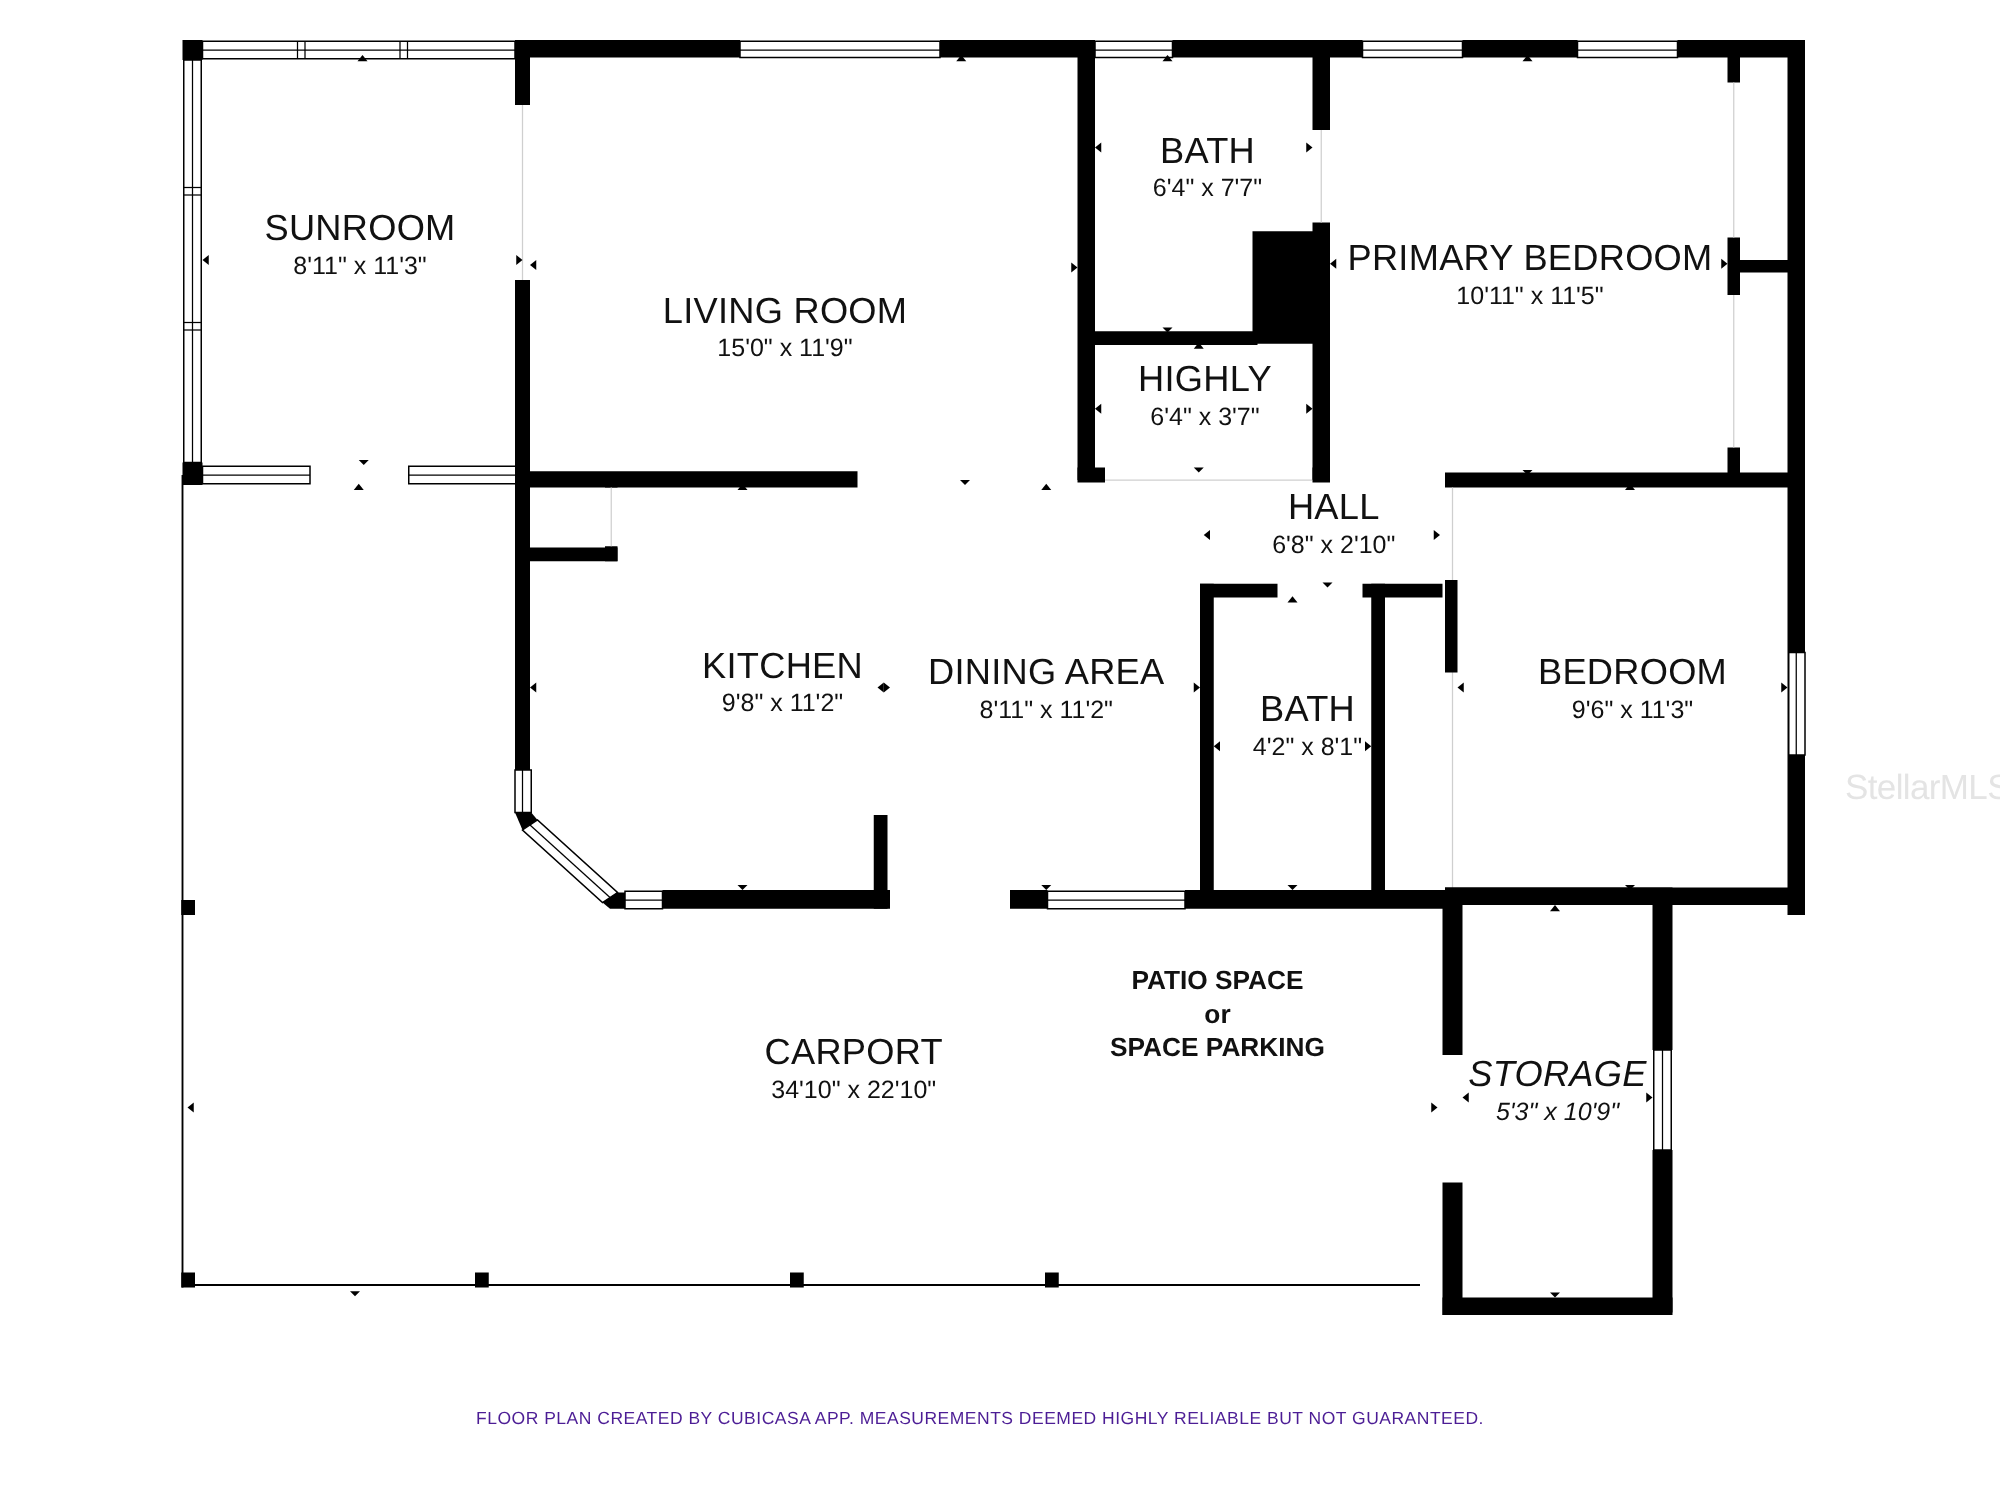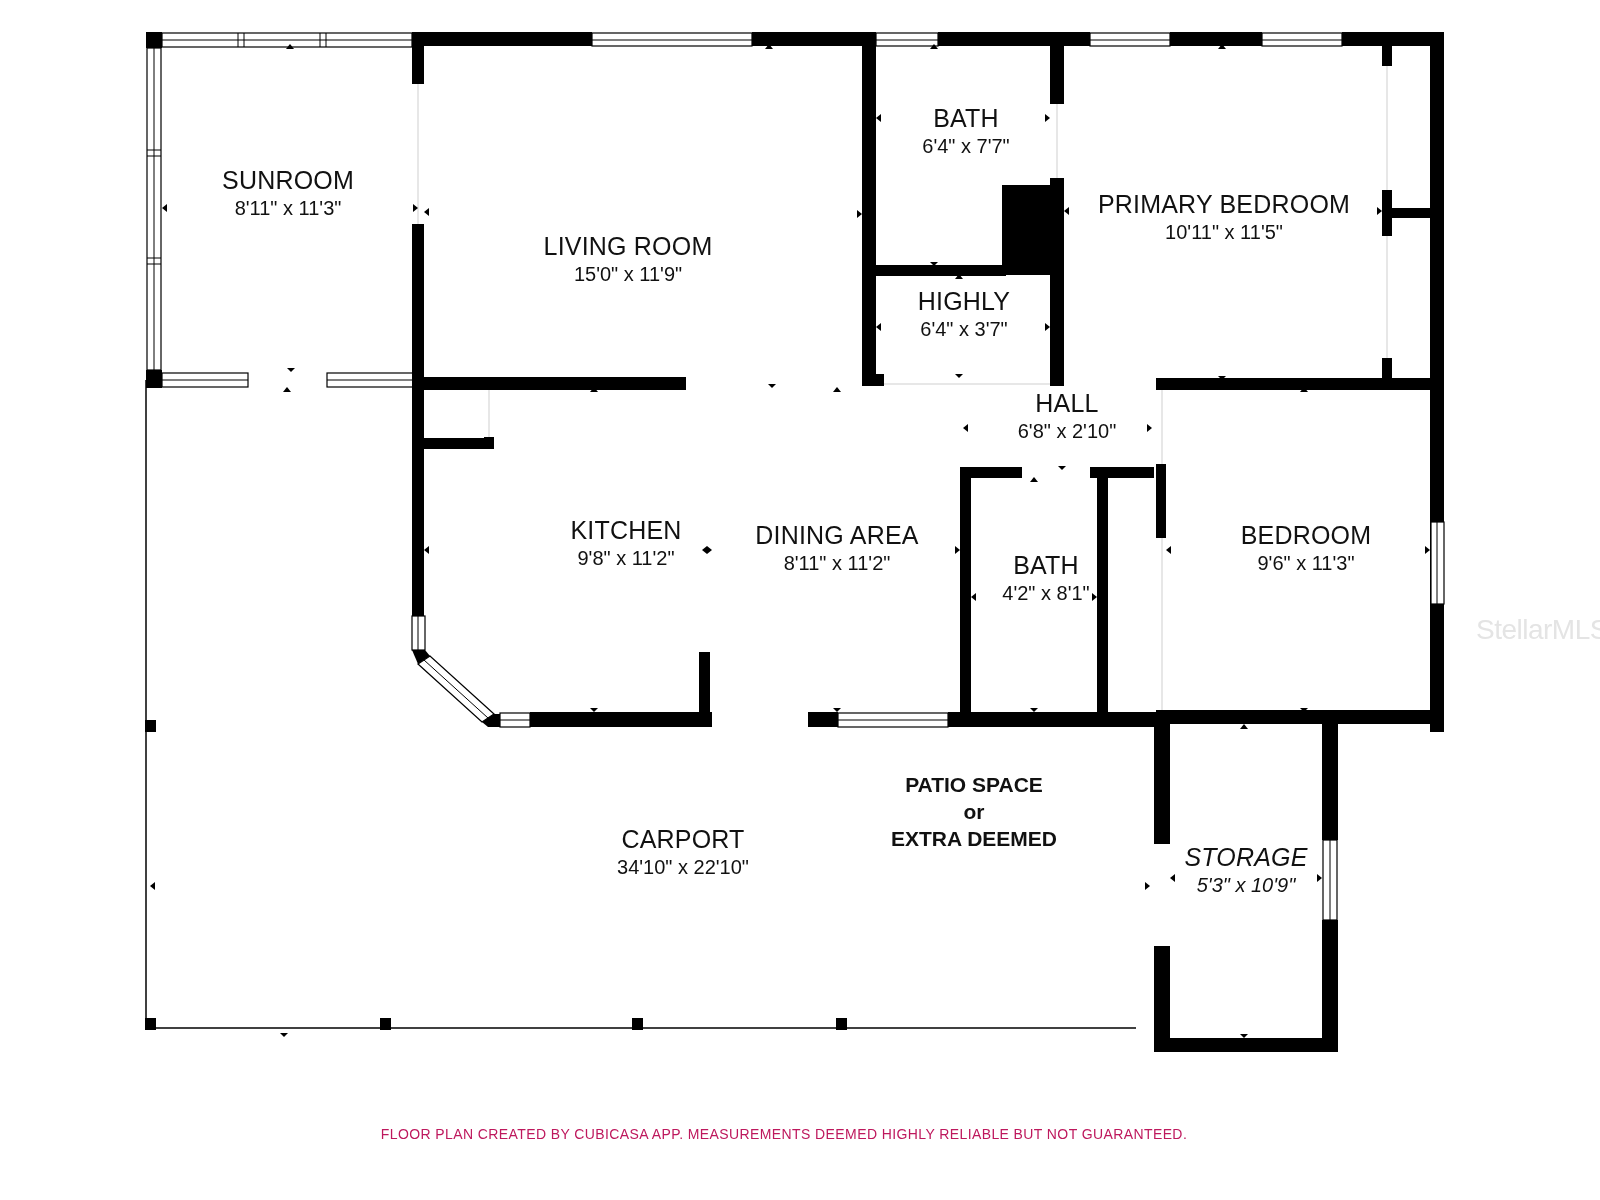--- a/index.html
+++ b/index.html
@@ -7,27 +7,27 @@
            font-family: "Liberation Sans", "DejaVu Sans", sans-serif; color: #111; }
     #plan { position: absolute; left: 0; top: 0; width: 1600px; height: 1200px; }
     .wall { fill: #000; }
     .win-frame { fill: #fff; stroke: #000; stroke-width: 1.2; }
     .win-line { stroke: #000; stroke-width: 1; }
     .thin { stroke: #000; stroke-width: 1.5; fill: none; }
     .opening { stroke: #cfcfcf; stroke-width: 1; fill: none; }
     .marker { fill: #000; }
     .room-label { position: absolute; text-align: center; transform: translateX(-50%);
                   white-space: nowrap; line-height: 1.25; }
-    .room-name { font-size: 25px; letter-spacing: 0.2px; display: block; }
+    .room-name { font-size: 29px; letter-spacing: 0.2px; display: block; }
     .room-dim { font-size: 20px; display: block; }
     .bold-label { position: absolute; text-align: center; transform: translateX(-50%);
                   font-weight: bold; font-size: 21px; line-height: 1.28; white-space: nowrap; }
     .bold-label span { display: block; }
     .footer { position: absolute; left: 0; width: 1568px; text-align: center; top: 1126px;
-              font-size: 14px; color: #be185d; letter-spacing: 0.4px; }
+              font-size: 14px; color: #4c1d95; letter-spacing: 0.4px; }
     .watermark { position: absolute; left: 1476px; top: 578px; font-size: 28px; color: #e4e4e4;
                  letter-spacing: -0.5px; margin-top: 36px; }
   </style>
 </head>
 <body>
 
 <svg id="plan" viewBox="0 0 1600 1200" xmlns="http://www.w3.org/2000/svg">
 
   <g>
     <line class="thin" x1="146" y1="380" x2="146" y2="1030"></line>
@@ -252,17 +252,17 @@
   <span class="room-dim">34'10" x 22'10"</span>
 </div>
 <div class="room-label" style="left:1246px; top:842px;font-style:italic;">
   <span class="room-name">STORAGE</span>
   <span class="room-dim">5'3" x 10'9"</span>
 </div>
 
 <div class="bold-label" style="left:974px; top:772px;">
   <span>PATIO SPACE</span>
   <span>or</span>
-  <span>EXTRA DEEMED</span>
+  <span>SPACE PARKING</span>
 </div>
 
 <div class="watermark">StellarMLS</div>
 <div class="footer">FLOOR PLAN CREATED BY CUBICASA APP. MEASUREMENTS DEEMED HIGHLY RELIABLE BUT NOT GUARANTEED.</div>
 
 </body></html>

